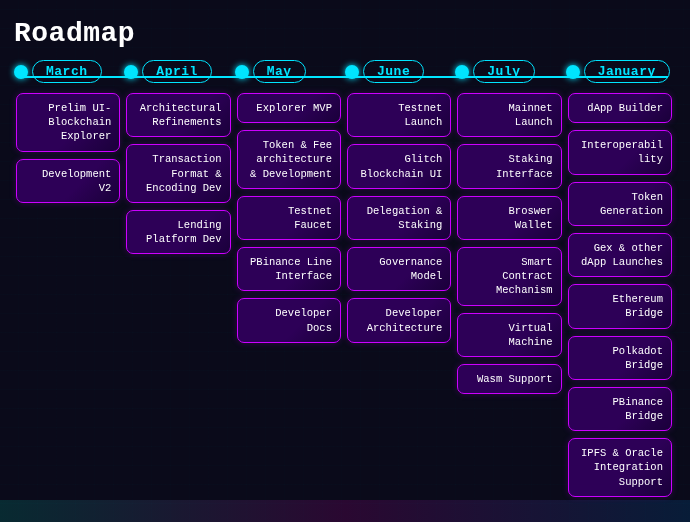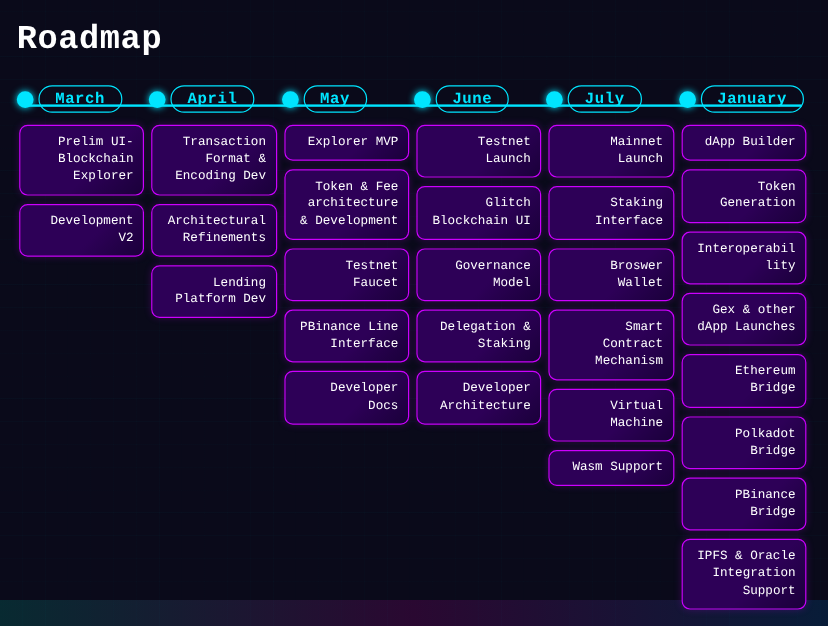--- a/index.html
+++ b/index.html
@@ -11,21 +11,21 @@
       min-height: 522px;
       overflow-x: hidden;
     }
     .page {
       padding: 18px 14px 18px 14px;
     }
     h1 {
       color: #fff;
       font-size: 28px;
       font-weight: 900;
-      margin-bottom: 22px;
+      margin-bottom: 11px;
       letter-spacing: 0.5px;
     }
     .roadmap-container {
       display: flex;
       flex-direction: row;
       gap: 0;
       position: relative;
       align-items: flex-start;
     }
     
@@ -146,22 +146,22 @@
           <div class="card">Prelim UI-Blockchain Explorer</div>
           <div class="card">Development V2</div>
         </div>
       </div>
       <div class="month-col">
         <div class="month-header">
           <div class="month-dot"></div>
           <div class="month-label-box">April</div>
         </div>
         <div class="cards-list">
+          <div class="card">Architectural Refinements</div>
           <div class="card">Transaction Format &amp; Encoding Dev</div>
-          <div class="card">Architectural Refinements</div>
           <div class="card">Lending Platform Dev</div>
         </div>
       </div>
       <div class="month-col">
         <div class="month-header">
           <div class="month-dot"></div>
           <div class="month-label-box">May</div>
         </div>
         <div class="cards-list">
           <div class="card">Explorer MVP</div>
@@ -172,22 +172,22 @@
         </div>
       </div>
       <div class="month-col">
         <div class="month-header">
           <div class="month-dot"></div>
           <div class="month-label-box">June</div>
         </div>
         <div class="cards-list">
           <div class="card">Testnet Launch</div>
           <div class="card">Glitch Blockchain UI</div>
+          <div class="card">Delegation &amp; Staking</div>
           <div class="card">Governance Model</div>
-          <div class="card">Delegation &amp; Staking</div>
           <div class="card">Developer Architecture</div>
         </div>
       </div>
       <div class="month-col">
         <div class="month-header">
           <div class="month-dot"></div>
           <div class="month-label-box">July</div>
         </div>
         <div class="cards-list">
           <div class="card">Mainnet Launch</div>
@@ -198,22 +198,22 @@
           <div class="card">Wasm Support</div>
         </div>
       </div>
       <div class="month-col">
         <div class="month-header">
           <div class="month-dot"></div>
           <div class="month-label-box">January</div>
         </div>
         <div class="cards-list">
           <div class="card">dApp Builder</div>
+          <div class="card">Interoperabillity</div>
           <div class="card">Token Generation</div>
-          <div class="card">Interoperabillity</div>
           <div class="card">Gex &amp; other dApp Launches</div>
           <div class="card">Ethereum Bridge</div>
           <div class="card">Polkadot Bridge</div>
           <div class="card">PBinance Bridge</div>
           <div class="card">IPFS &amp; Oracle Integration Support</div>
         </div>
       </div>
     </div>
 </div>
 

